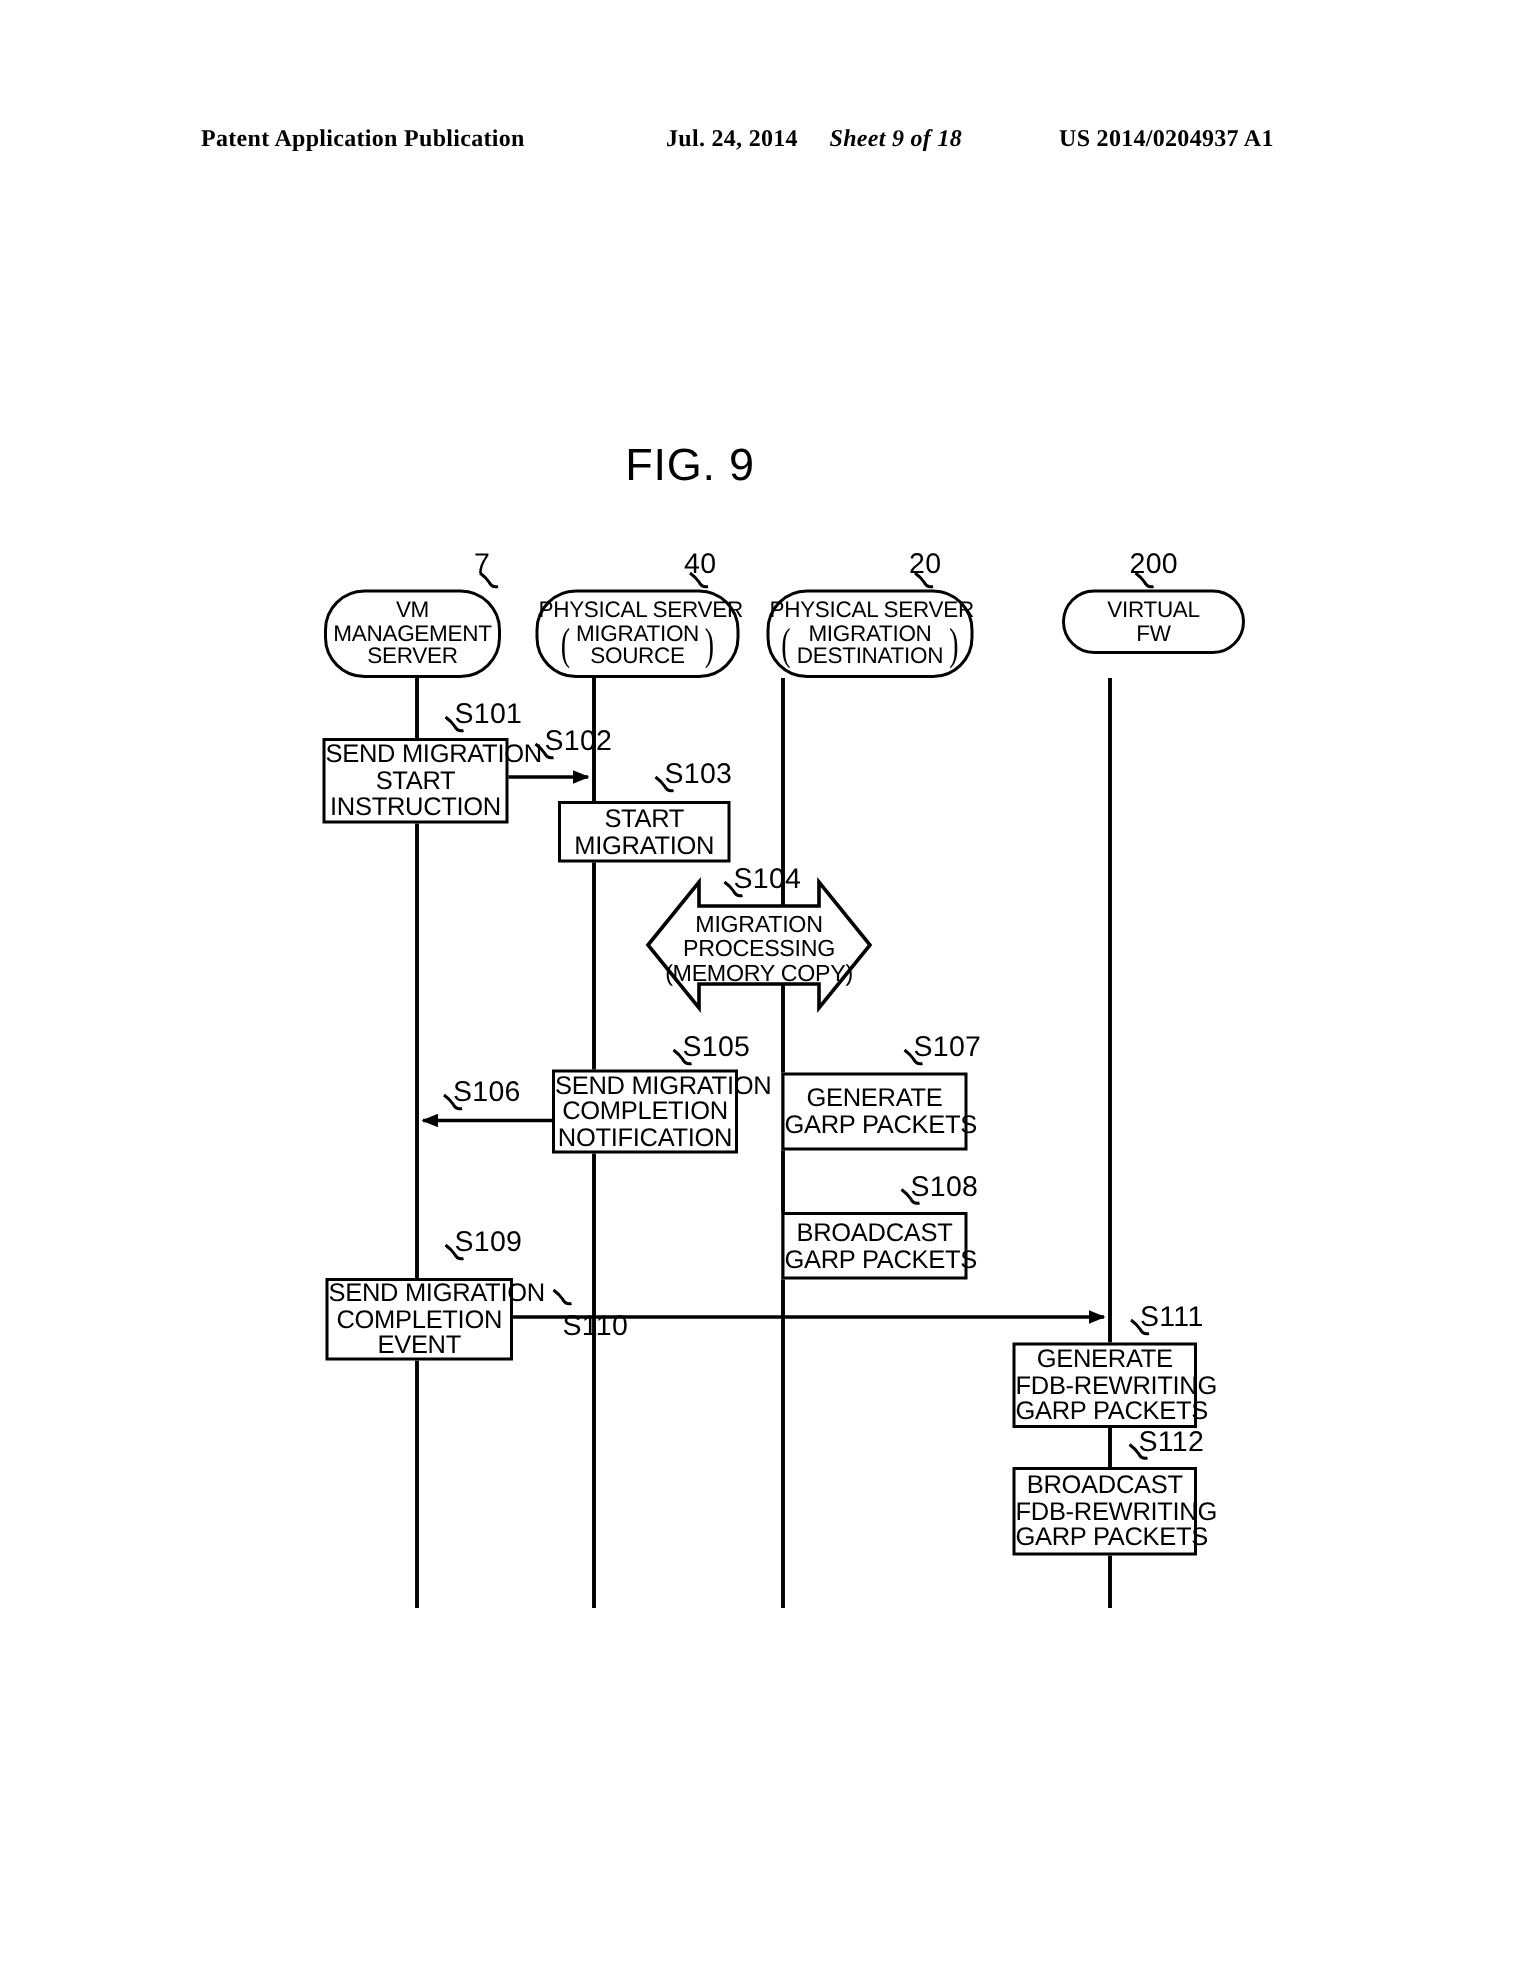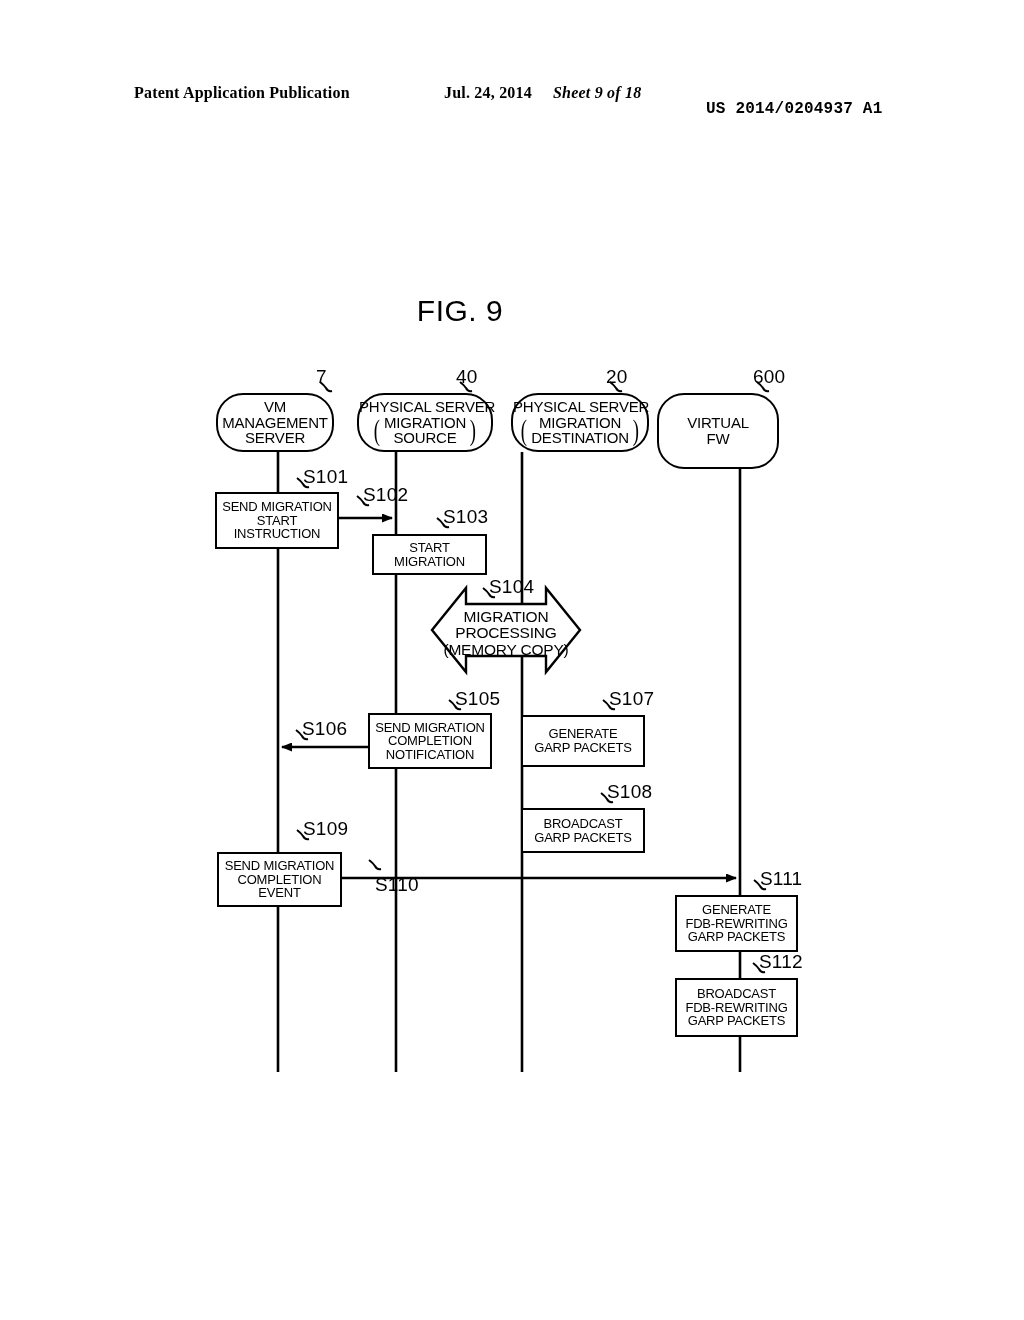--- a/index.html
+++ b/index.html
@@ -25,21 +25,21 @@
     height: 26px;
     font-family: "Liberation Serif", serif;
     font-weight: bold;
     font-size: 16px;
     letter-spacing: 0.2px;
     white-space: nowrap;
   }
   #patent-header .hdr-pub   { position: absolute; left: 134px; top: 0; }
   #patent-header .hdr-date  { position: absolute; left: 428px; top: 0; margin-left: 16px; }
   #patent-header .hdr-sheet { position: absolute; left: 553px; top: 0; font-style: italic; }
-  #patent-header .hdr-num   { position: absolute; left: 706px; top: 16px; font-family: Liberation Mono, monospace; }
+  #patent-header .hdr-num   { position: absolute; left: 706px; top: 0; }
 
   
   #figure-title {
     position: absolute;
     left: 0;
     top: 294px;
     width: 920px;
     text-align: center;
     font-size: 30px;
     letter-spacing: 0.5px;
@@ -63,21 +63,21 @@
   .node-box {
     position: absolute;
     box-sizing: border-box;
     border: 2px solid #000;
     background: #fff;
     display: flex;
     align-items: center;
     justify-content: center;
     text-align: center;
     line-height: 1.04;
-    font-size: 13px;
+    font-size: 17px;
     letter-spacing: -0.2px;
     z-index: 3;
   }
   .node-box .lines {
     width: 100%;
     padding: 0 2px;
   }
   .node-box .ln { display: block; white-space: nowrap; }
 
   
@@ -227,27 +227,27 @@
         <span class="inner">
           <span class="ln">MIGRATION</span>
           <span class="ln">DESTINATION</span>
         </span>
         <span class="paren">)</span>
       </span>
     </div>
   </div>
   <div class="ref-tag" style="left:606px; top:366px;">20</div>
 
-  <div class="node-box head-box" style="left:657px; top:393px; width:122px; height:76px;">
+  <div class="node-box head-box" style="left:708px; top:393px; width:122px; height:43px;">
     <div class="lines">
       <span class="ln">VIRTUAL</span>
       <span class="ln">FW</span>
     </div>
   </div>
-  <div class="ref-tag" style="left:753px; top:366px;">600</div>
+  <div class="ref-tag" style="left:753px; top:366px;">200</div>
 
   <div class="node-box" style="left:215px; top:492px; width:124px; height:57px;">
     <div class="lines">
       <span class="ln">SEND MIGRATION</span>
       <span class="ln">START</span>
       <span class="ln">INSTRUCTION</span>
     </div>
   </div>
   <div class="step-tag" style="left:303px; top:466px;">S101</div>
 

